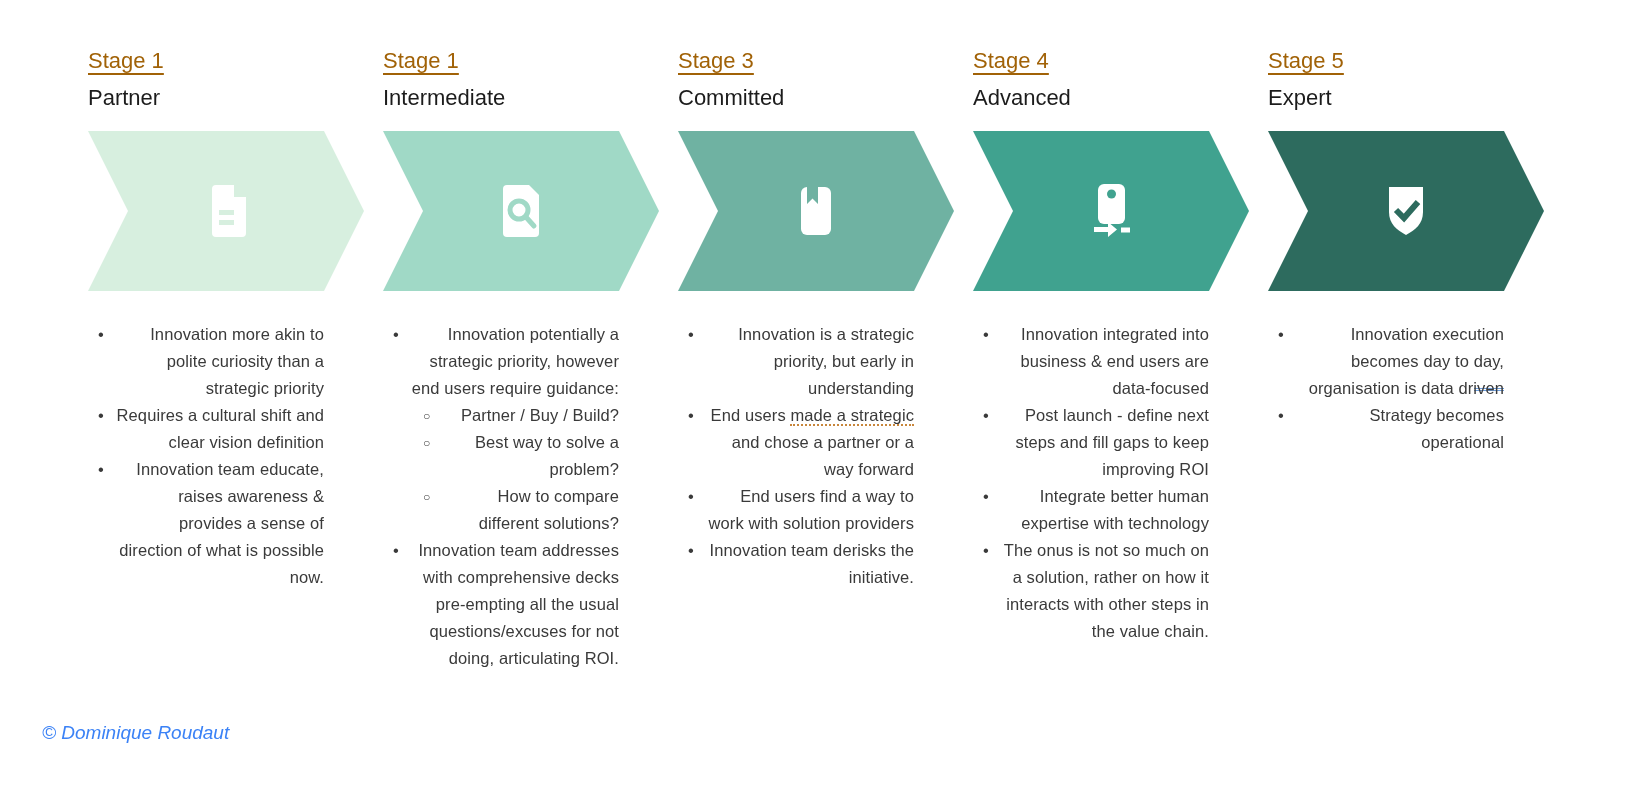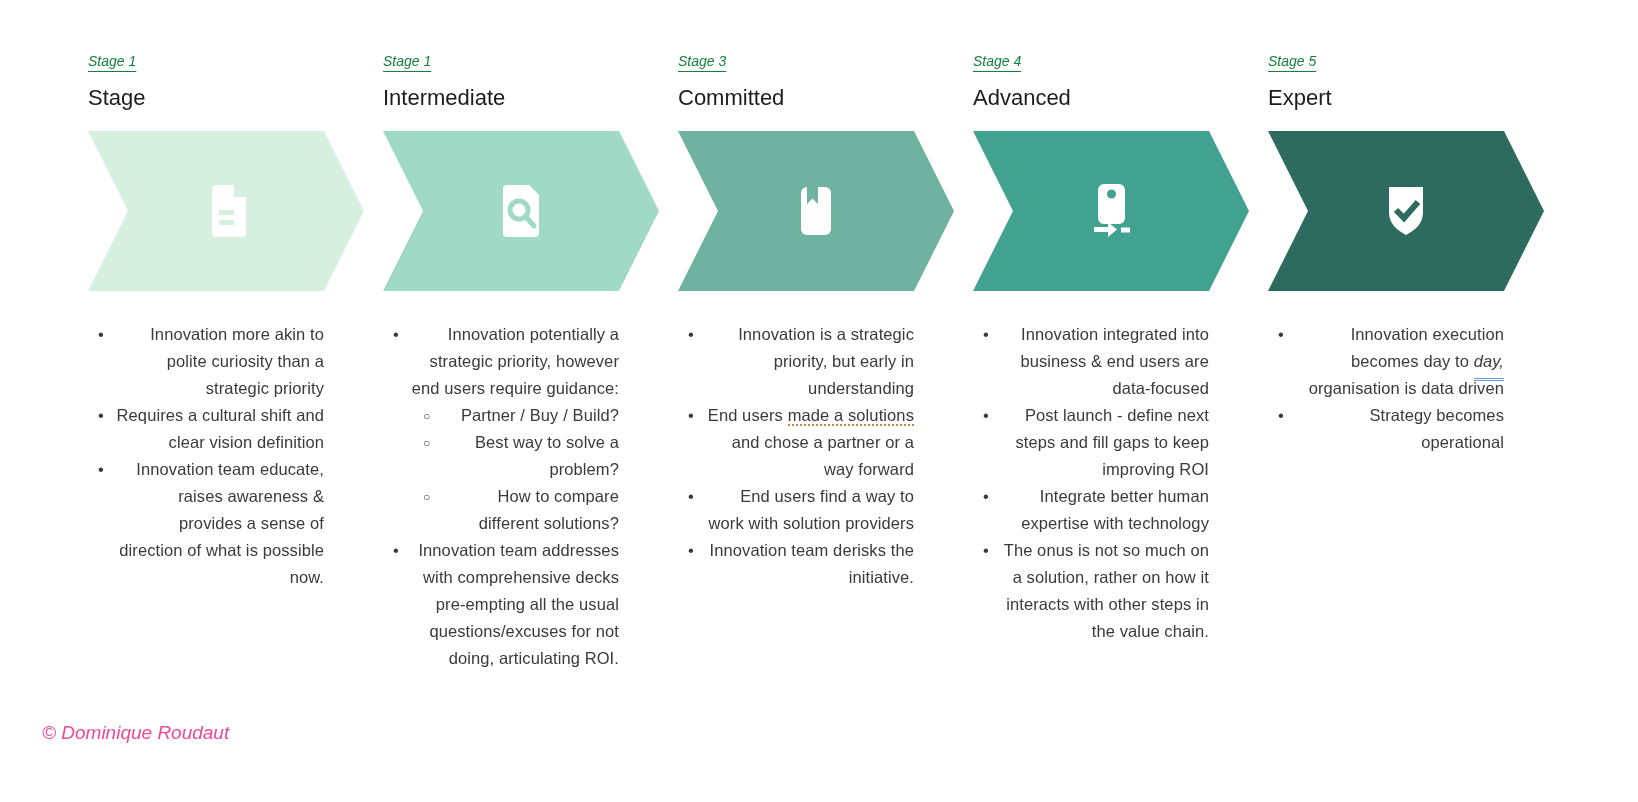--- a/index.html
+++ b/index.html
@@ -7,22 +7,22 @@
     width:1638px;height:802px;background:#ffffff;overflow:hidden;position:relative;
     font-family:"Liberation Sans", sans-serif;
     -webkit-font-smoothing:antialiased;
   }
   .stages{
     position:absolute;left:88px;top:46px;
     display:grid;grid-template-columns:repeat(5,276px);column-gap:19px;
   }
   .stage-col{width:276px;}
   .stage-label{
-    font-size:14px;color:#15803d;text-decoration:underline;
-    text-underline-offset:5px;line-height:30px;font-style:italic;
+    font-size:22px;color:#a16207;text-decoration:underline;
+    text-underline-offset:5px;line-height:30px;
   }
   .stage-name{
     font-size:22px;color:#1c1c1c;line-height:30px;margin-top:7px;
   }
   .chevron{
     margin-top:18px;width:276px;height:160px;position:relative;
     clip-path:polygon(0 0, calc(100% - 40px) 0, 100% 50%, calc(100% - 40px) 100%, 0 100%, 40px 50%);
     display:flex;align-items:center;justify-content:center;
   }
   .chevron .icon{display:block;width:64px;height:64px;}
@@ -33,33 +33,33 @@
   .bullets li{position:relative;}
   .bullets li.lv1{padding-left:28px;}
   .bullets li.lv1::before{
     content:"•";position:absolute;left:10px;top:0;color:#3a3a3a;
   }
   .bullets li.lv2{padding-left:64px;}
   .bullets li.lv2::before{
     content:"○";position:absolute;left:40px;top:1px;font-size:12px;color:#3a3a3a;
   }
   .mark-grammar-orange{border-bottom:2px dotted #c8863b;padding-bottom:0px;}
-  .mark-grammar-blue{border-bottom:3px double #6b9bd8;padding-bottom:8px;font-style:italic;}
+  .mark-grammar-blue{border-bottom:3px double #6b9bd8;padding-bottom:18px;}
   .footer{
     position:absolute;left:42px;top:722px;
-    font-size:19px;font-style:italic;color:#ec4899;
+    font-size:19px;font-style:italic;color:#3b82f6;
   }
 </style>
 </head>
 <body>
 
 <div class="stages">
   <div class="stage-col">
     <div class="stage-label">Stage 1</div>
-    <div class="stage-name">Stage</div>
+    <div class="stage-name">Partner</div>
     <div class="chevron" style="background: rgb(215, 239, 223);">
       <span class="icon"><svg viewBox="0 0 64 64" width="64" height="64">
     <path fill="#fff" d="M22 6 h18 l12 12 v36 a4 4 0 0 1 -4 4 H22 a4 4 0 0 1 -4 -4 V10 a4 4 0 0 1 4 -4 Z"></path>
     <path fill="#d7efdf" d="M40 5 l13 13 h-13 z"></path>
     <rect x="25" y="31" width="15" height="5" fill="#d7efdf"></rect>
     <rect x="25" y="41" width="15" height="5" fill="#d7efdf"></rect>
   </svg></span>
     </div>
     <ul class="bullets">
         <li class="lv1"><span>Innovation more akin to polite curiosity than a strategic priority</span></li>
@@ -91,21 +91,21 @@
     <div class="stage-label">Stage 3</div>
     <div class="stage-name">Committed</div>
     <div class="chevron" style="background: rgb(111, 178, 162);">
       <span class="icon"><svg viewBox="0 0 64 64" width="64" height="64">
     <rect x="17" y="8" width="30" height="48" rx="6" fill="#fff"></rect>
     <path fill="#6fb2a2" d="M23 8 h11 v17 l-5.5 -5.5 l-5.5 5.5 z"></path>
   </svg></span>
     </div>
     <ul class="bullets">
         <li class="lv1"><span>Innovation is a strategic priority, but early in understanding</span></li>
-        <li class="lv1"><span>End users </span><span class="mark-grammar-orange">made a solutions</span><span> and chose a partner or a way forward</span></li>
+        <li class="lv1"><span>End users </span><span class="mark-grammar-orange">made a strategic</span><span> and chose a partner or a way forward</span></li>
         <li class="lv1"><span>End users find a way to work with solution providers</span></li>
         <li class="lv1"><span>Innovation team derisks the initiative.</span></li>
       </ul>
   </div>
 
   <div class="stage-col">
     <div class="stage-label">Stage 4</div>
     <div class="stage-name">Advanced</div>
     <div class="chevron" style="background: rgb(64, 162, 143);">
       <span class="icon"><svg viewBox="0 0 64 64" width="64" height="64">

